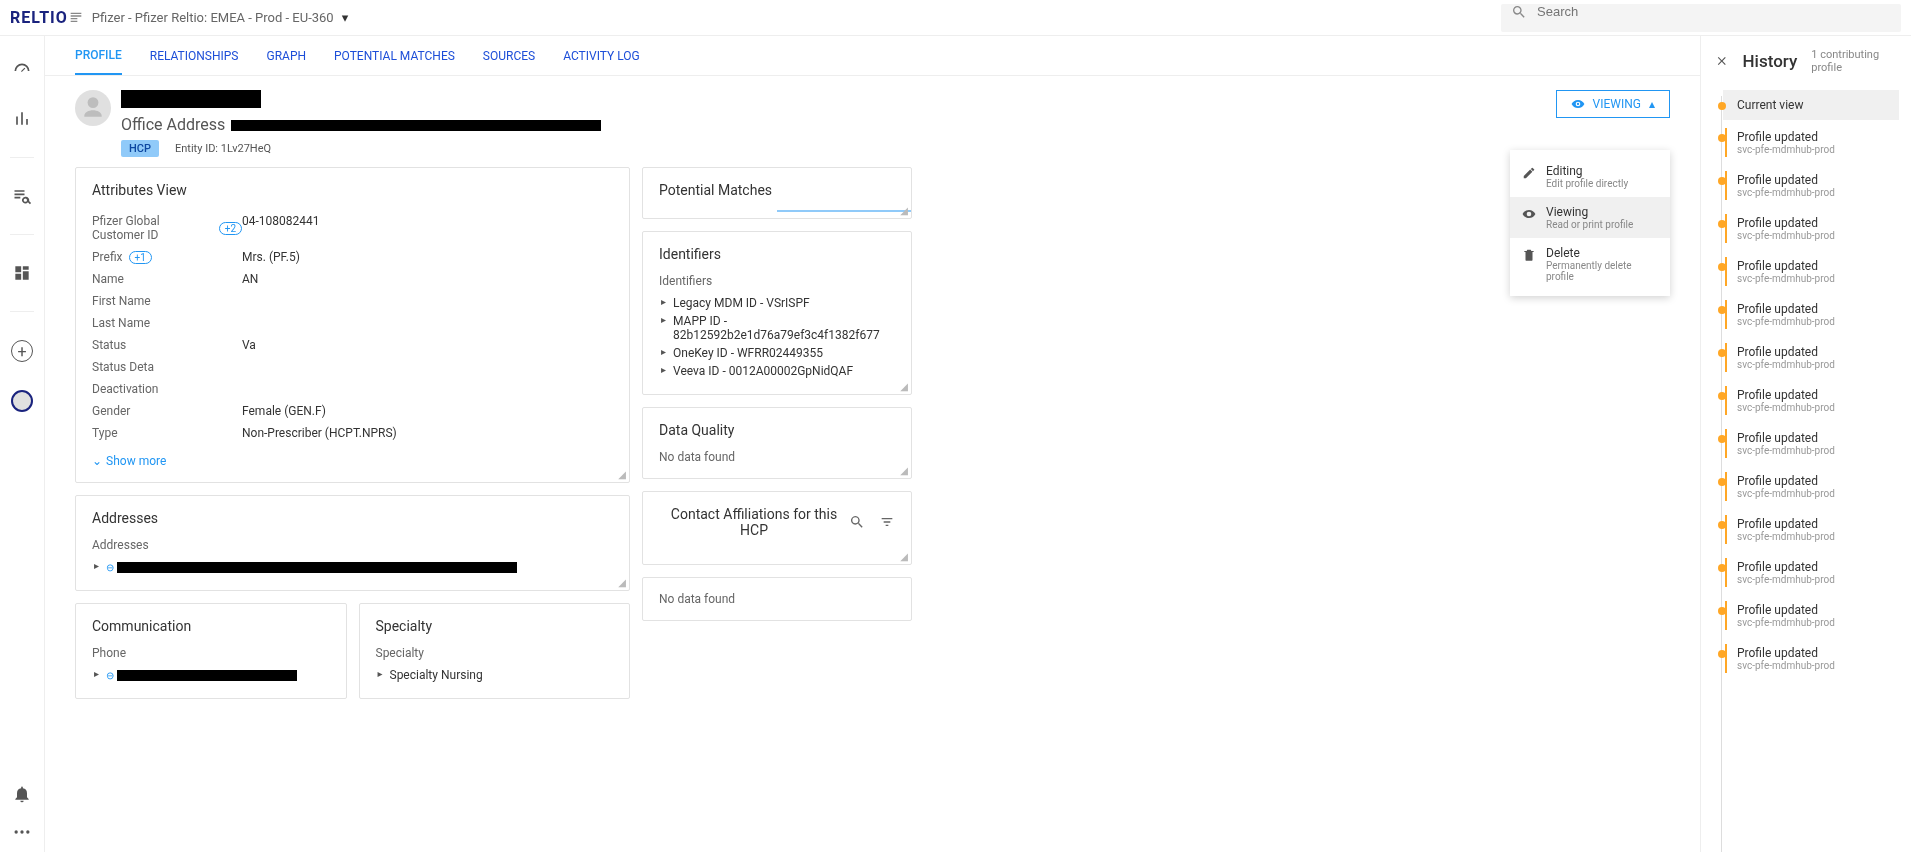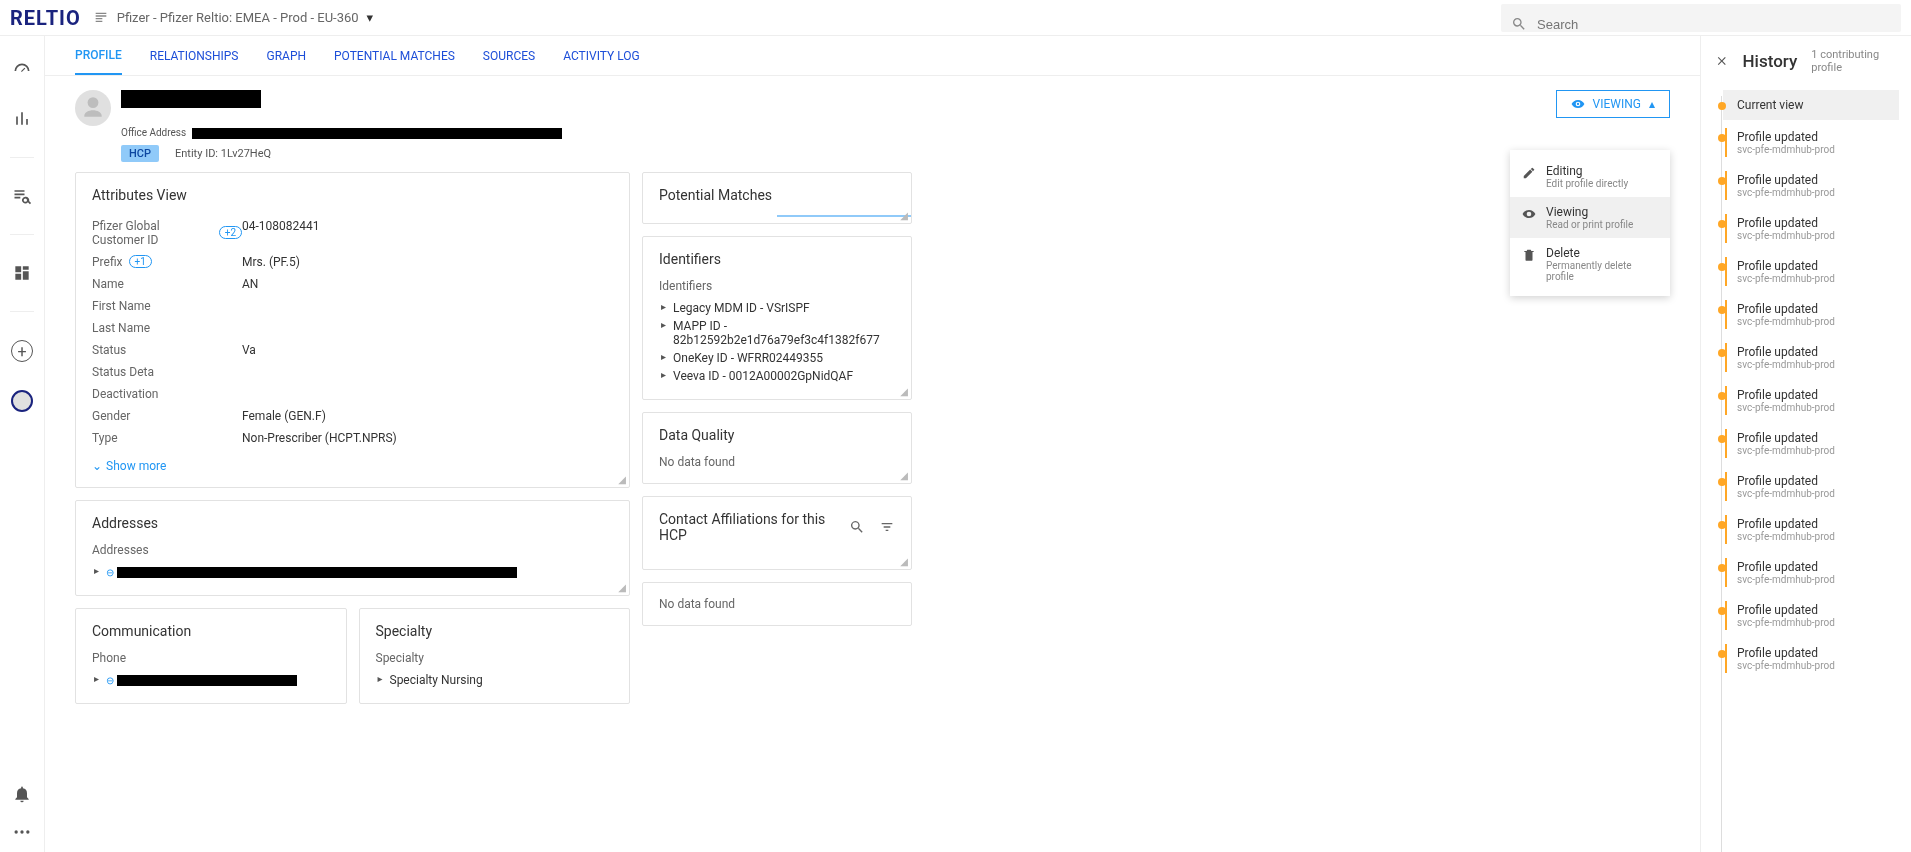--- a/index.html
+++ b/index.html
@@ -1,24 +1,24 @@
 <!DOCTYPE html>
 <html><head>
 <meta charset="utf-8">
 <style>
 * { box-sizing: border-box; margin: 0; padding: 0; }
 body { font-family: "Segoe UI", Roboto, Arial, sans-serif; font-size: 13px; color: #333; background: #fff; overflow: hidden; }
 
 
 .topbar { height: 36px; display: flex; align-items: center; padding: 0 10px; border-bottom: 1px solid #eee; }
-.logo { font-weight: 700; letter-spacing: 1px; font-size: 20px; color: #1a237e; margin-right: 12px; }
+.logo { font-weight: 700; letter-spacing: 1px; font-size: 16px; color: #1a237e; }
 .tenant-icon { width: 16px; height: 16px; margin-right: 8px; fill: #888; }
 .tenant { color: #666; font-size: 13px; }
 .tenant-caret { margin-left: 8px; }
-.searchbar { margin-left: auto; width: 400px; height: 28px; background: #f4f4f4; display: flex; align-items: flex-end; padding: 0 10px; border-radius: 2px; }
+.searchbar { margin-left: auto; width: 400px; height: 28px; background: #f4f4f4; display: flex; align-items: flex-start; padding: 0 10px; border-radius: 2px; }
 .searchbar svg { width: 16px; height: 16px; fill: #888; margin-right: 10px; }
 .searchbar input { flex: 1; border: none; background: transparent; outline: none; font-size: 13px; color: #666; }
 
 
 .page { display: flex; height: calc(100vh - 36px); }
 .leftnav { width: 45px; border-right: 1px solid #eee; display: flex; flex-direction: column; align-items: center; padding-top: 25px; gap: 28px; }
 .leftnav .ic { width: 20px; height: 20px; fill: #555; cursor: pointer; }
 .leftnav .divider { width: 24px; border-top: 1px solid #eee; }
 .leftnav .addbtn { width: 22px; height: 22px; border: 1.5px solid #555; border-radius: 50%; display: flex; align-items: center; justify-content: center; font-size: 16px; color: #555; cursor: pointer; }
 .leftnav .avatar-small { width: 22px; height: 22px; border: 2px solid #1a237e; border-radius: 50%; background: #e0e0e0; }
@@ -29,39 +29,39 @@
 
 .tabs { display: flex; gap: 28px; padding: 0 30px; height: 40px; align-items: center; border-bottom: 1px solid #eee; font-size: 12px; }
 .tab { color: #1d4ed8; cursor: pointer; height: 100%; display: flex; align-items: center; }
 .tab.active { color: #2196f3; border-bottom: 2px solid #2196f3; font-weight: 500; }
 
 
 .profile-header { padding: 14px 30px 10px; display: flex; align-items: flex-start; position: relative; }
 .avatar-lg { width: 36px; height: 36px; border-radius: 50%; background: #e0e0e0; margin-right: 10px; display: flex; align-items: center; justify-content: center; }
 .avatar-lg svg { width: 26px; height: 26px; fill: #bdbdbd; }
 .ph-info .name { font-size: 17px; font-weight: 500; color: #000; text-decoration: line-through; background: #000; display: inline-block; width: 140px; height: 18px; }
-.ph-info .addr { font-size: 10px; color: #555; margin-top: 16px; }
+.ph-info .addr { font-size: 16px; color: #555; margin-top: 4px; }
 .addr .redact { display: inline-block; width: 370px; height: 11px; background: #000; vertical-align: middle; margin-left: 6px; }
 .tags-row { margin-top: 6px; font-size: 11px; color: #555; display: flex; align-items: center; gap: 16px; }
 .hcp-tag { background: #90caf9; color: #0d47a1; padding: 2px 8px; border-radius: 2px; font-weight: 500; }
 
 .view-btn-wrap { margin-left: auto; position: relative; }
 .view-btn { border: 1px solid #2196f3; color: #2196f3; padding: 6px 14px; font-size: 12px; display: flex; align-items: center; gap: 8px; cursor: pointer; background: #fff; }
 .view-btn svg { width: 14px; height: 14px; fill: #2196f3; }
 .dropdown { position: absolute; top: 60px; right: 0; width: 160px; background: #fff; box-shadow: 0 2px 8px rgba(0,0,0,0.18); padding: 6px 0; z-index: 10; }
 .dd-item { display: flex; gap: 10px; padding: 8px 12px; cursor: pointer; }
 .dd-item:hover, .dd-item.sel { background: #f0f0f0; }
 .dd-item svg { width: 14px; height: 14px; fill: #555; flex-shrink: 0; margin-top: 2px; }
 .dd-item .dd-title { font-size: 12px; color: #333; }
 .dd-item .dd-sub { font-size: 10px; color: #888; }
 
 
 .content-scroll { flex: 1; overflow-y: auto; padding: 0 30px 20px; }
 .card { border: 1px solid #e2e2e2; border-radius: 2px; background: #fff; padding: 14px 16px; position: relative; }
-.card-title { font-size: 14px; color: #333; margin-bottom: 12px; display: flex; align-items: center; }
+.card-title { font-size: 14px; color: #333; margin-bottom: 12px; display: flex; align-items: center; text-align: center; }
 .card-title .icons-right { margin-left: auto; display: flex; gap: 14px; }
 .card-title .icons-right svg { width: 16px; height: 16px; fill: #666; cursor: pointer; }
 .resize-handle { position: absolute; right: 3px; bottom: 2px; font-size: 10px; color: #bbb; pointer-events: none; }
 
 .attr-row { display: flex; font-size: 12px; padding: 4px 0; }
 .attr-label { color: #666; width: 150px; display: flex; align-items: center; gap: 6px; }
 .attr-val { color: #333; }
 .badge-count { border: 1px solid #2196f3; color: #2196f3; border-radius: 10px; font-size: 10px; padding: 0 5px; }
 .show-more { color: #2196f3; font-size: 12px; margin-top: 10px; cursor: pointer; display: flex; align-items: center; gap: 4px; }
 

